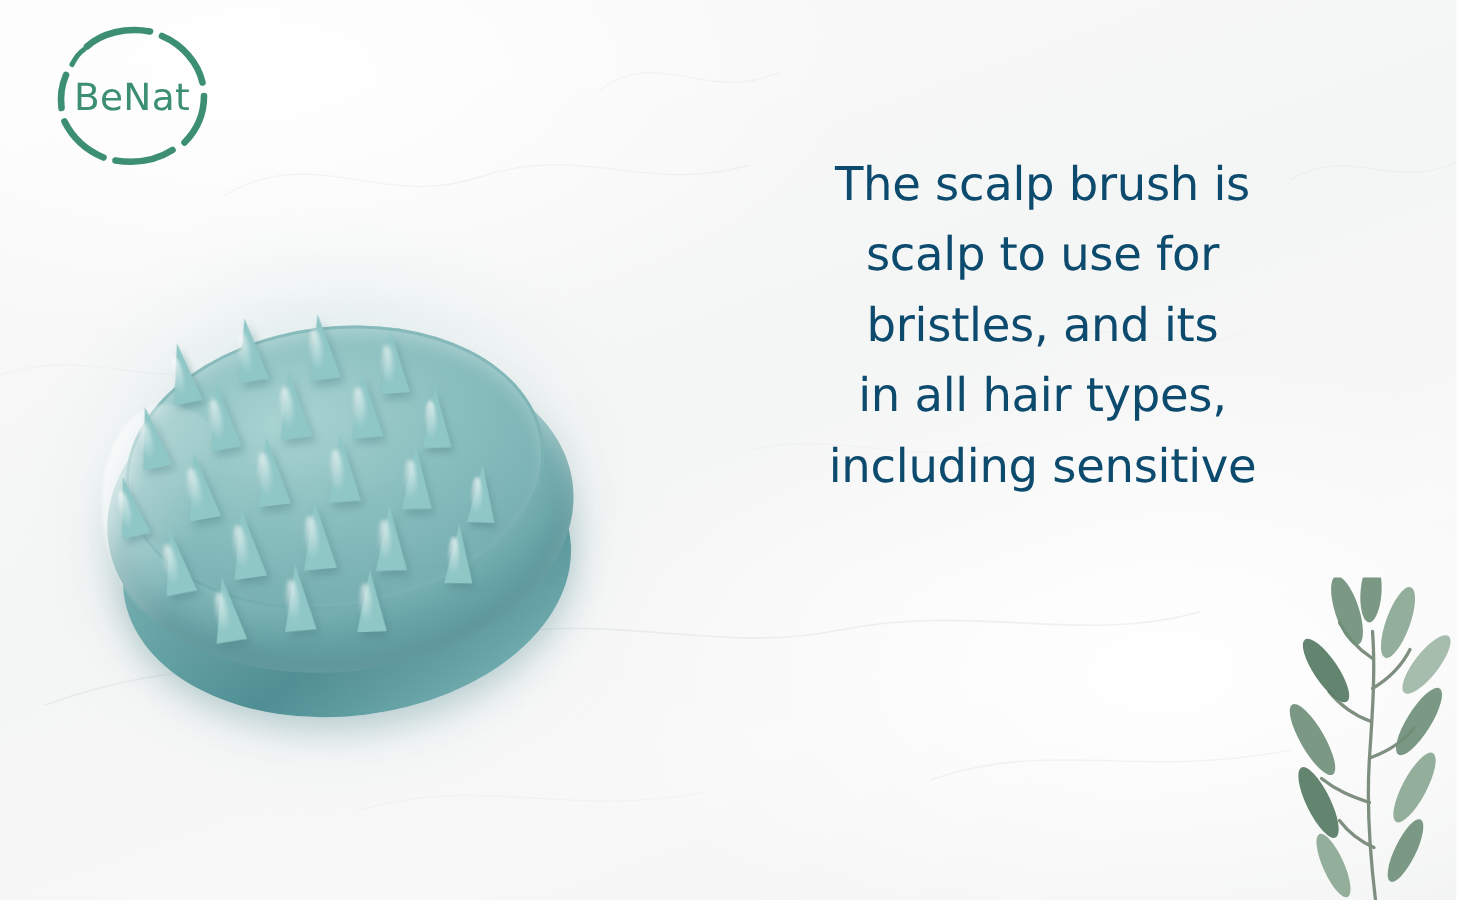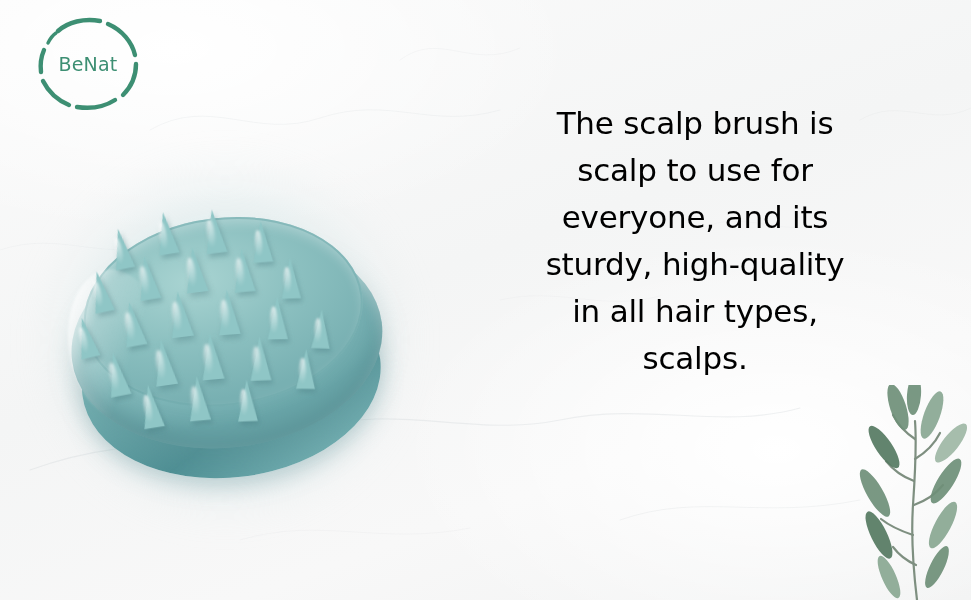--- a/index.html
+++ b/index.html
@@ -42,21 +42,21 @@
   }
   .logo svg { display:block; width:100%; height:100%; }
   .logo-word {
     position: absolute;
     left: 0; top: 0;
     width: 128px; height: 104px;
     display: flex;
     align-items: center;
     justify-content: center;
     font-family: "DejaVu Sans", sans-serif;
-    font-size: 19px;
+    font-size: 25px;
     font-weight: 400;
     letter-spacing: .2px;
     color: #3d8f73;
   }
 
   
   .product {
     position: absolute;
     left: 30px;
     top: 150px;
@@ -148,21 +148,21 @@
     filter: blur(1.4px);
   }
 
   
   .copy {
     position: absolute;
     left: 505px;
     top: 100px;
     width: 380px;
     text-align: center;
-    color: #000000;
+    color: #0c4a6e;
     font-family: "DejaVu Sans", sans-serif;
     font-size: 31px;
     line-height: 47px;
     font-weight: 400;
     letter-spacing: -.2px;
   }
   .copy .ln { display: block; white-space: nowrap; }
 
   
   .branch {
@@ -291,24 +291,23 @@
         </div>
       <div class="bristle" style="left:158px; top:174px;transform:scale(.9) rotate(5deg);">
           <i></i>
         </div>
     </div>
   </div>
 
   <div class="copy">
     <span class="ln">The scalp brush is</span>
     <span class="ln">scalp to use for</span>
-    <span class="ln">everyone, and its</span>
-    <span class="ln">sturdy, high-quality</span>
+    <span class="ln">bristles, and its</span>
     <span class="ln">in all hair types,</span>
-    <span class="ln">scalps.</span>
+    <span class="ln">including sensitive</span>
   </div>
 
   <div class="branch">
     <svg viewBox="0 0 120 215">
       <g stroke="#7e8f80" stroke-width="2.2" fill="none" stroke-linecap="round">
         <path d="M66 215 C62 182, 60 150, 62 120 C64 90, 66 62, 64 36"></path>
         <path d="M62 150 C50 146, 40 142, 30 134"></path>
         <path d="M63 120 C74 116, 84 110, 92 100"></path>
         <path d="M63 96 C52 92, 43 86, 35 76"></path>
         <path d="M64 74 C74 68, 83 60, 89 48"></path>

